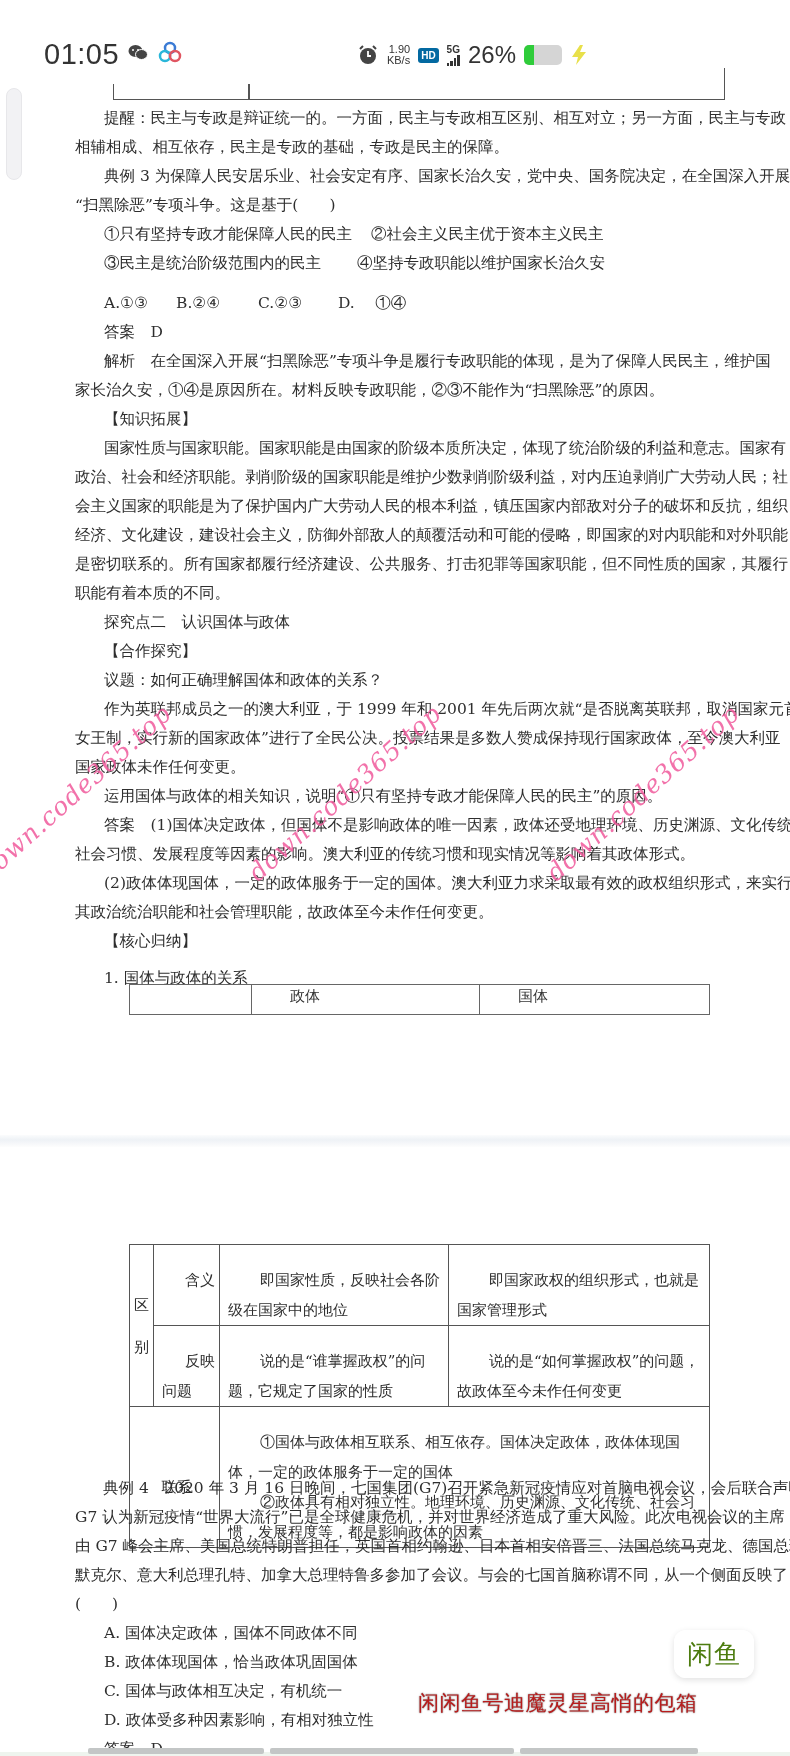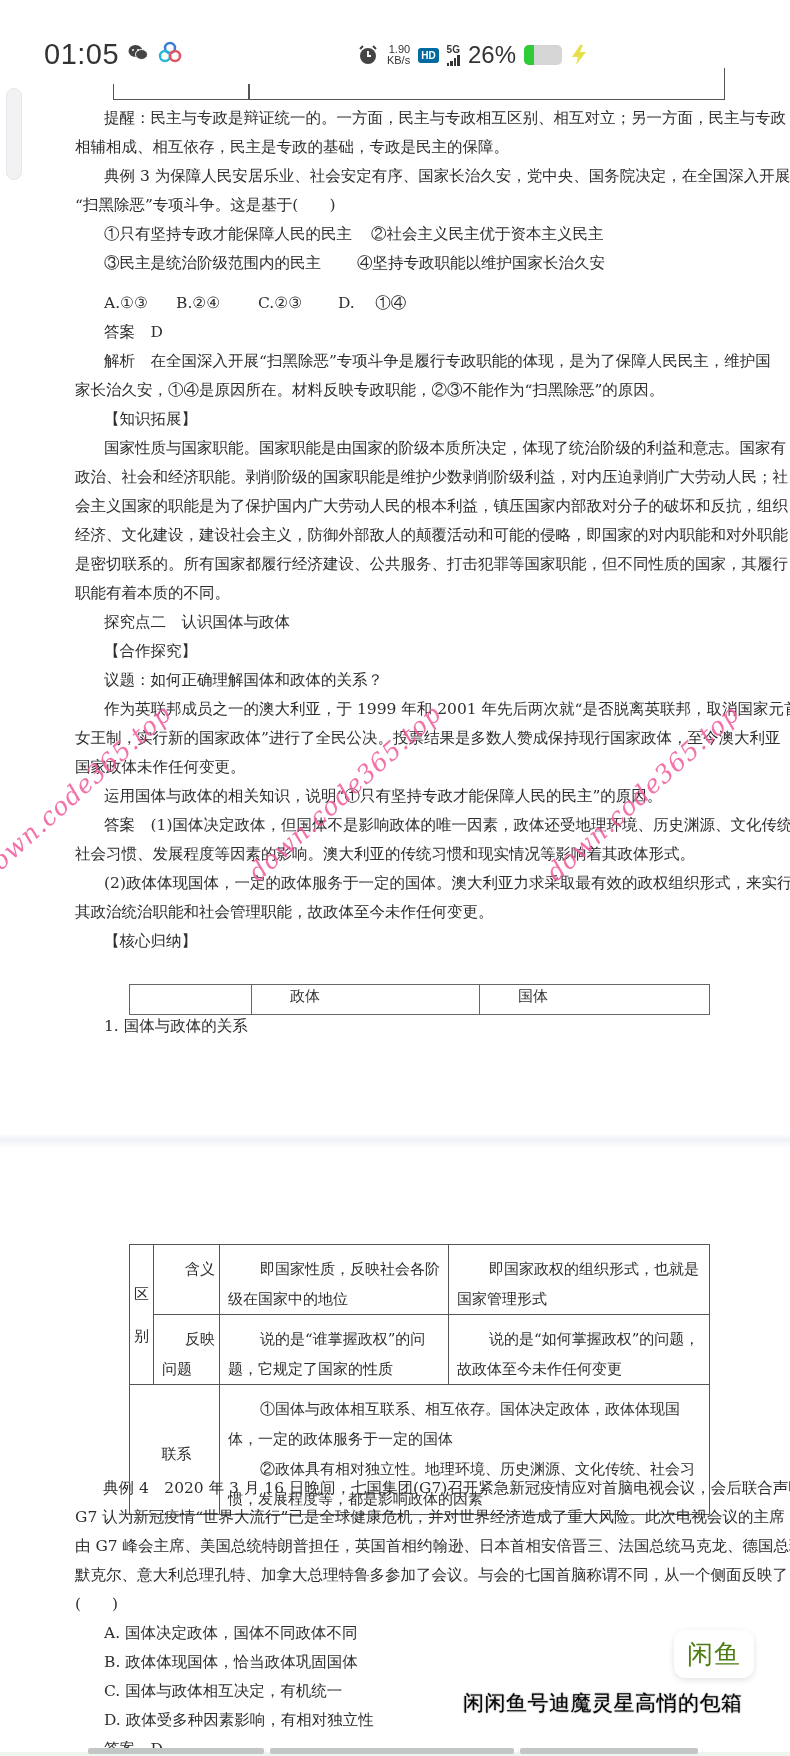--- a/index.html
+++ b/index.html
@@ -36,33 +36,33 @@
   .tbl-top .c1 { position: absolute; left: 20px; top: -2px; width: 100px; font-size: 12px; text-align: center; color: #444; }
   .tbl-top .c2 { position: absolute; left: 144px; top: 4px; font-size: 10px; color: #0f172a; }
 
   .tbl-head { position: absolute; left: 129px; top: 984px; width: 581px; height: 31px; border: 1.5px solid #666; display: flex; }
   .tbl-head div { border-right: 1.5px solid #666; font-size: 15px; padding-left: 38px; padding-top: 2px; color: #333; }
   .tbl-head div:last-child { border-right: none; }
 
   .page-gap { position: absolute; left: 0; top: 1135px; width: 790px; height: 12px; background: linear-gradient(#fbfcfd, #eef2f6 40%, #f3f5f8 60%, #fdfdfd); }
 
   .tbl-main { position: absolute; left: 129px; top: 1244px; width: 581px; border-collapse: collapse; font-size: 15px; color: #2e2e2e; }
-  .tbl-main td { border: 1.5px solid #555; vertical-align: top; line-height: 30px; padding: 9px 4px 0 8px; }
+  .tbl-main td { border: 1.5px solid #555; vertical-align: top; line-height: 30px; padding: 20px 4px 0 8px; }
   .tbl-main .q { width: 22px; padding: 0 4px; text-align: left; vertical-align: middle; line-height: 42px; }
   .tbl-main .lbl { width: 66px; }
   .tbl-main .lbl .r { text-align: right; }
   .tbl-main .ti { text-indent: 32px; }
   .tbl-main .link-lbl { text-align: center; vertical-align: middle; }
 
   
   .wm { position: absolute; font-family: "DejaVu Serif", serif; font-size: 25px; color: #f05a9c; opacity: 0.85; transform: rotate(-42deg); transform-origin: left bottom; white-space: nowrap; letter-spacing: 1px; font-style: italic; }
 
   
   .xy-logo { position: absolute; left: 674px; top: 1630px; width: 80px; height: 48px; border-radius: 12px; background: rgba(255,255,255,0.92); box-shadow: 0 2px 6px rgba(0,0,0,0.12); display: flex; align-items: center; justify-content: center; font-family: "DejaVu Sans", sans-serif; font-size: 26px; color: #4d7c0f; letter-spacing: 1px; }
-  .xy-caption { position: absolute; left: 418px; top: 1689px; font-family: "DejaVu Sans", sans-serif; font-size: 21px; color: #000000; text-shadow: 0 0 2px #999, 0 0 1px #888; white-space: nowrap; letter-spacing: 0.5px; margin-left: 45px; }
+  .xy-caption { position: absolute; left: 418px; top: 1689px; font-family: "DejaVu Sans", sans-serif; font-size: 21px; color: #b91c1c; text-shadow: 0 0 2px #999, 0 0 1px #888; white-space: nowrap; letter-spacing: 0.5px; }
   .bottom-bars { position: absolute; left: 88px; top: 1748px; height: 6px; display: flex; gap: 6px; }
   .bottom-bars i { display: block; height: 6px; background: #c3c6c6; border-radius: 2px; }
   .bottom-tint { position: absolute; left: 0; top: 1752px; width: 790px; height: 4px; background: #eef4ee; }
 </style>
 </head>
 <body>
 
 <div class="statusbar">
   <span class="sb-time">01:05</span>
   <svg class="sb-wechat" viewBox="0 0 20 17">
@@ -148,21 +148,21 @@
   <div class="p indent" style="top:666px">议题：如何正确理解国体和政体的关系？</div>
   <div class="p indent" style="top:695px">作为英联邦成员之一的澳大利亚，于 1999 年和 2001 年先后两次就“是否脱离英联邦，取消国家元首</div>
   <div class="p flush" style="top:724px">女王制，实行新的国家政体”进行了全民公决。投票结果是多数人赞成保持现行国家政体，至今澳大利亚</div>
   <div class="p flush" style="top:753px">国家政体未作任何变更。</div>
   <div class="p indent" style="top:782px">运用国体与政体的相关知识，说明“①只有坚持专政才能保障人民的民主”的原因。</div>
   <div class="p indent" style="top:811px">答案　(1)国体决定政体，但国体不是影响政体的唯一因素，政体还受地理环境、历史渊源、文化传统、</div>
   <div class="p flush" style="top:840px">社会习惯、发展程度等因素的影响。澳大利亚的传统习惯和现实情况等影响着其政体形式。</div>
   <div class="p indent" style="top:869px">(2)政体体现国体，一定的政体服务于一定的国体。澳大利亚力求采取最有效的政权组织形式，来实行</div>
   <div class="p flush" style="top:898px">其政治统治职能和社会管理职能，故政体至今未作任何变更。</div>
   <div class="p indent" style="top:927px">【核心归纳】</div>
-  <div class="p indent" style="top:1012px">1. 国体与政体的关系</div>
+  <div class="p indent" style="top:964px">1. 国体与政体的关系</div>
 
   <div class="tbl-head">
     <div style="width:122px"></div>
     <div style="flex:1">政体</div>
     <div style="width:229px">国体</div>
   </div>
 
   <div class="page-gap"></div>
 
   <table class="tbl-main">

